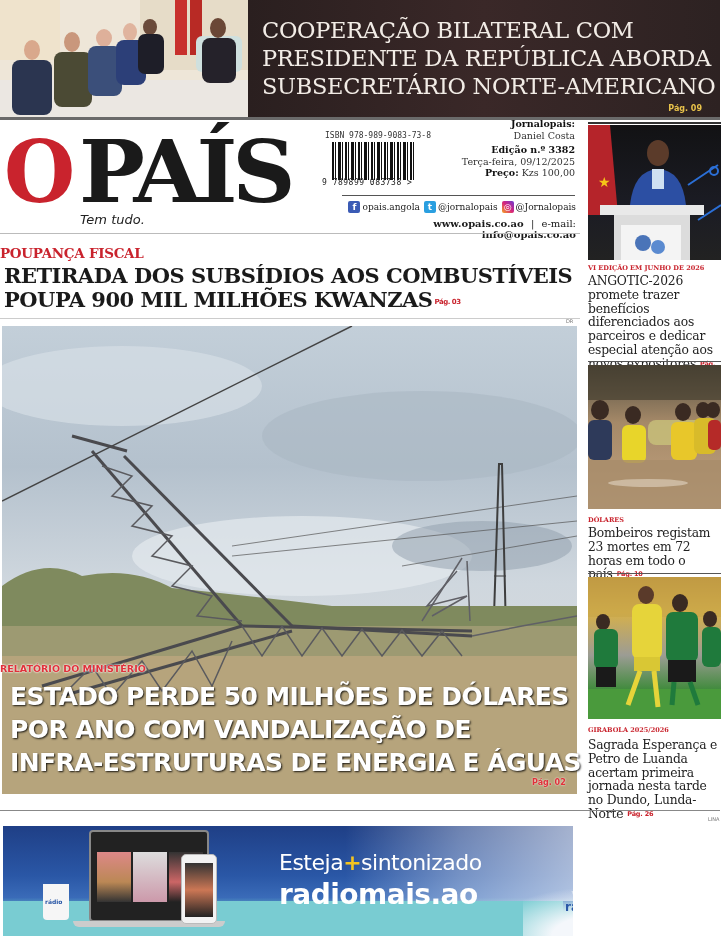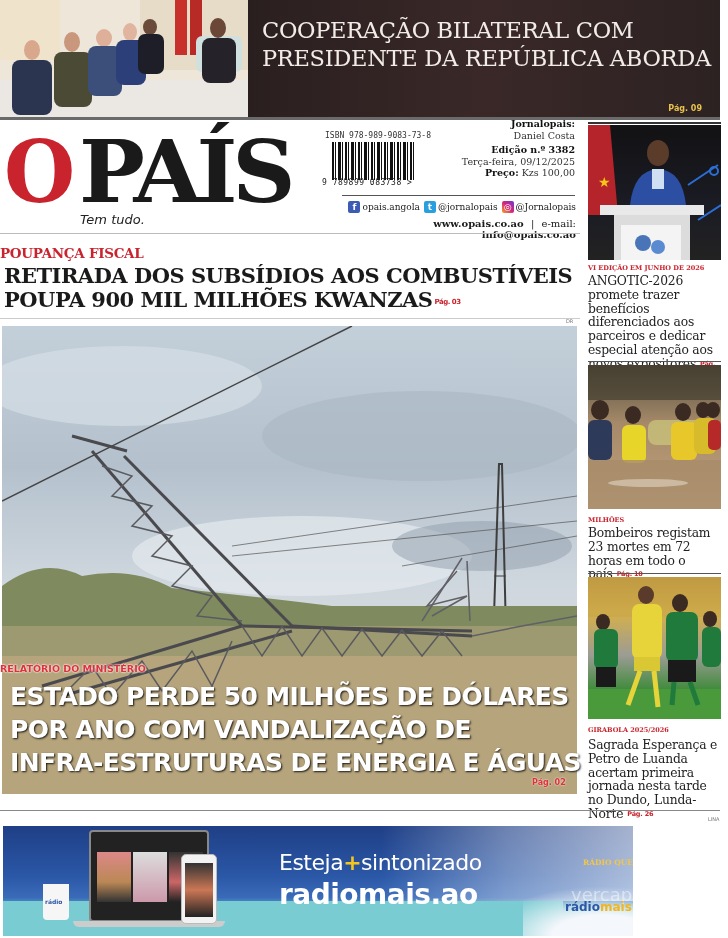--- a/index.html
+++ b/index.html
@@ -56,21 +56,21 @@
   .rc-photo{position:absolute;left:588px;width:133px;overflow:hidden}
   .rc-kick{position:absolute;left:588px;color:#c9232d;font-family:"DejaVu Serif",serif;font-weight:bold;font-size:6.5px;white-space:nowrap}
   .rc-text{position:absolute;left:588px;width:136px;font-family:"DejaVu Serif",serif;font-size:12.3px;line-height:13.8px;color:#222;letter-spacing:-0.2px}
   .rc-text .pag-r{font-size:6.5px;margin-left:4px}
   .rc-rule{position:absolute;left:588px;width:133px;height:1px;background:#555}
   #rc-top-rule{left:588px;top:122px;width:133px;height:2px;background:#333}
 
   
   #bottom-rule{left:0;top:810px;width:720px;height:1px;background:#888}
   #ad-credit{left:708px;top:816px;font-size:5px;color:#777;font-family:"DejaVu Sans",sans-serif}
-  #ad{left:3px;top:826px;width:630px;height:110px;overflow:hidden;
+  #ad{left:3px;top:826px;width:570px;height:110px;overflow:hidden;
     background:linear-gradient(180deg,#1f3f86 0%,#2a57a6 45%,#3a6bb8 65%,#6fc7cf 78%,#8fd5da 100%)}
   #ad-sky{position:absolute;left:0;top:0;width:100%;height:75px;
     background:linear-gradient(90deg,rgba(255,255,255,0) 60%,rgba(255,255,255,.35) 80%,rgba(255,255,255,.6) 100%)}
   #ad-teal{position:absolute;left:0;top:75px;width:560px;height:35px;background:#79ccd2}
   #ad-white{position:absolute;left:520px;top:60px;width:200px;height:50px;background:radial-gradient(ellipse at 40% 100%,#f4f7fb 30%,rgba(244,247,251,0) 70%)}
   #ad-line1{position:absolute;left:276px;top:24px;color:#fff;font-family:"DejaVu Sans",sans-serif;font-size:22px;font-weight:normal;letter-spacing:-0.5px;white-space:nowrap}
   #ad-line1 .plus{color:#f4c41f;font-weight:bold}
   #ad-line2{position:absolute;left:276px;top:52px;color:#fff;font-family:"DejaVu Sans",sans-serif;font-size:28px;font-weight:bold;letter-spacing:-0.5px;white-space:nowrap}
   #ad-slogan{position:absolute;left:580px;top:32px;color:#f2c64a;font-family:"DejaVu Serif",serif;font-weight:bold;font-size:7.5px;white-space:nowrap}
   #ad-brand1{position:absolute;left:562px;top:74px;font-family:"DejaVu Sans",sans-serif;font-size:12px;font-weight:bold;color:#2a57a6;white-space:nowrap}
@@ -110,20 +110,21 @@
     <ellipse cx="150" cy="27" rx="7" ry="8" fill="#6a4a3a"></ellipse>
       <rect x="138" y="34" width="26" height="40" rx="7" fill="#1e1e28"></rect>
     <rect x="196" y="36" width="46" height="36" rx="6" fill="#cfe0de"></rect>
     <ellipse cx="218" cy="28" rx="8" ry="10" fill="#6a4736"></ellipse>
       <rect x="202" y="38" width="34" height="45" rx="8" fill="#25222a"></rect>
   </svg>
 </div>
 <div class="abs" id="top-banner">
   <div class="hl">COOPERAÇÃO BILATERAL COM</div>
   <div class="hl">PRESIDENTE DA REPÚBLICA ABORDA</div>
+  <div class="hl">SUBSECRETÁRIO NORTE-AMERICANO</div>
   <span class="abs pag-y" id="top-pag">Pág. 09</span>
 </div>
 <div class="abs" id="top-rule"></div>
 
 <div class="abs" id="logo">
   <span class="o">O</span>
   <span class="pais">PAÍS</span>
 </div>
 <div class="abs" id="tagline">Tem tudo.</div>
 
@@ -247,21 +248,21 @@
     <ellipse cx="95" cy="47" rx="8" ry="9" fill="#3a2a22"></ellipse>
       <rect x="83" y="57" width="26" height="38" rx="6" fill="#e8c72a"></rect>
     <ellipse cx="115" cy="45" rx="7" ry="8" fill="#3a2a22"></ellipse>
       <rect x="106" y="53" width="22" height="36" rx="6" fill="#d8bb2a"></rect>
     <ellipse cx="125" cy="45" rx="7" ry="8" fill="#3a2a22"></ellipse>
       <rect x="120" y="55" width="13" height="30" rx="5" fill="#b52a28"></rect>
     <rect x="0" y="95" width="133" height="49" fill="#a88c6a" opacity=".8"></rect>
     <ellipse cx="60" cy="118" rx="40" ry="4" fill="#e3d6c3" opacity=".6"></ellipse>
   </svg>
 </div>
-<div class="rc-kick" style="top:516px">MILHÕES</div>
+<div class="rc-kick" style="top:516px">DÓLARES</div>
 <div class="rc-text" style="top:527px">
   <span>Bombeiros registam 23 mortes em 72 horas em todo o país</span><span class="pag-r">Pág. 10</span>
 </div>
 <div class="rc-rule" style="top:573px"></div>
 
 <div class="rc-photo" style="top:577px;height:142px;background:linear-gradient(180deg,#b88a3a 0%,#d6b04a 25%,#9c9c94 55%,#3e8a3a 80%,#4c9e42 100%)">
   <svg width="133" height="142" viewBox="0 0 133 142">
     <rect x="0" y="0" width="133" height="40" fill="#c7a54a" opacity=".6"></rect>
     <rect x="0" y="112" width="133" height="30" fill="#4a9a3c"></rect>
     <ellipse cx="15" cy="45" rx="7" ry="8" fill="#3a2a22"></ellipse>

